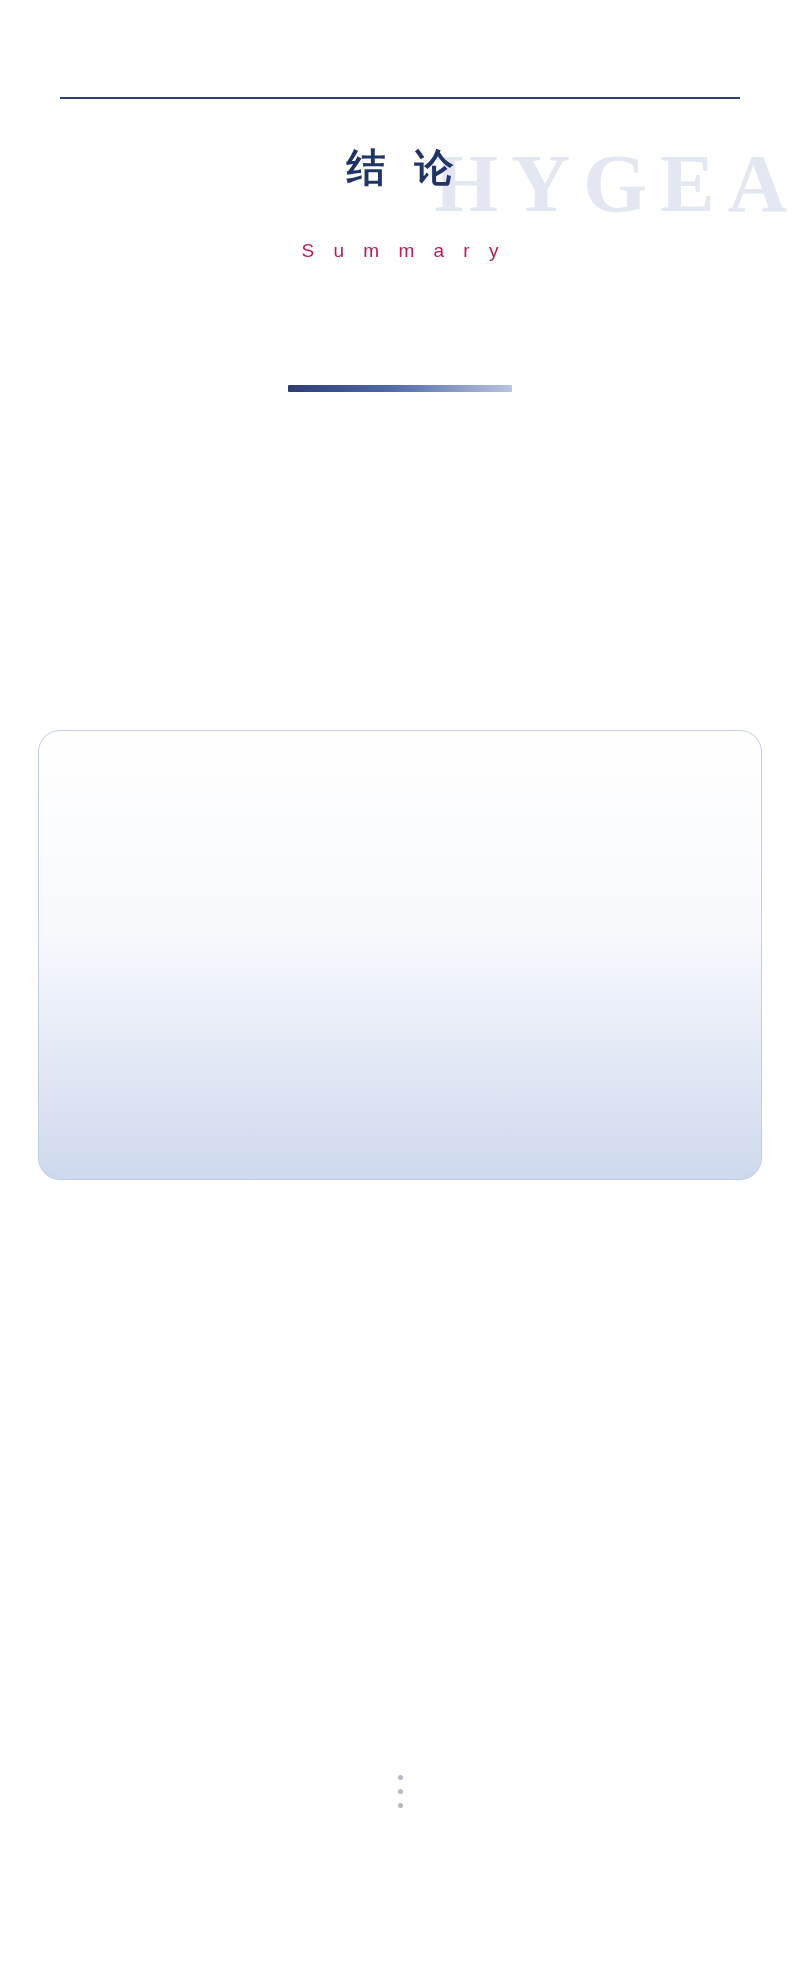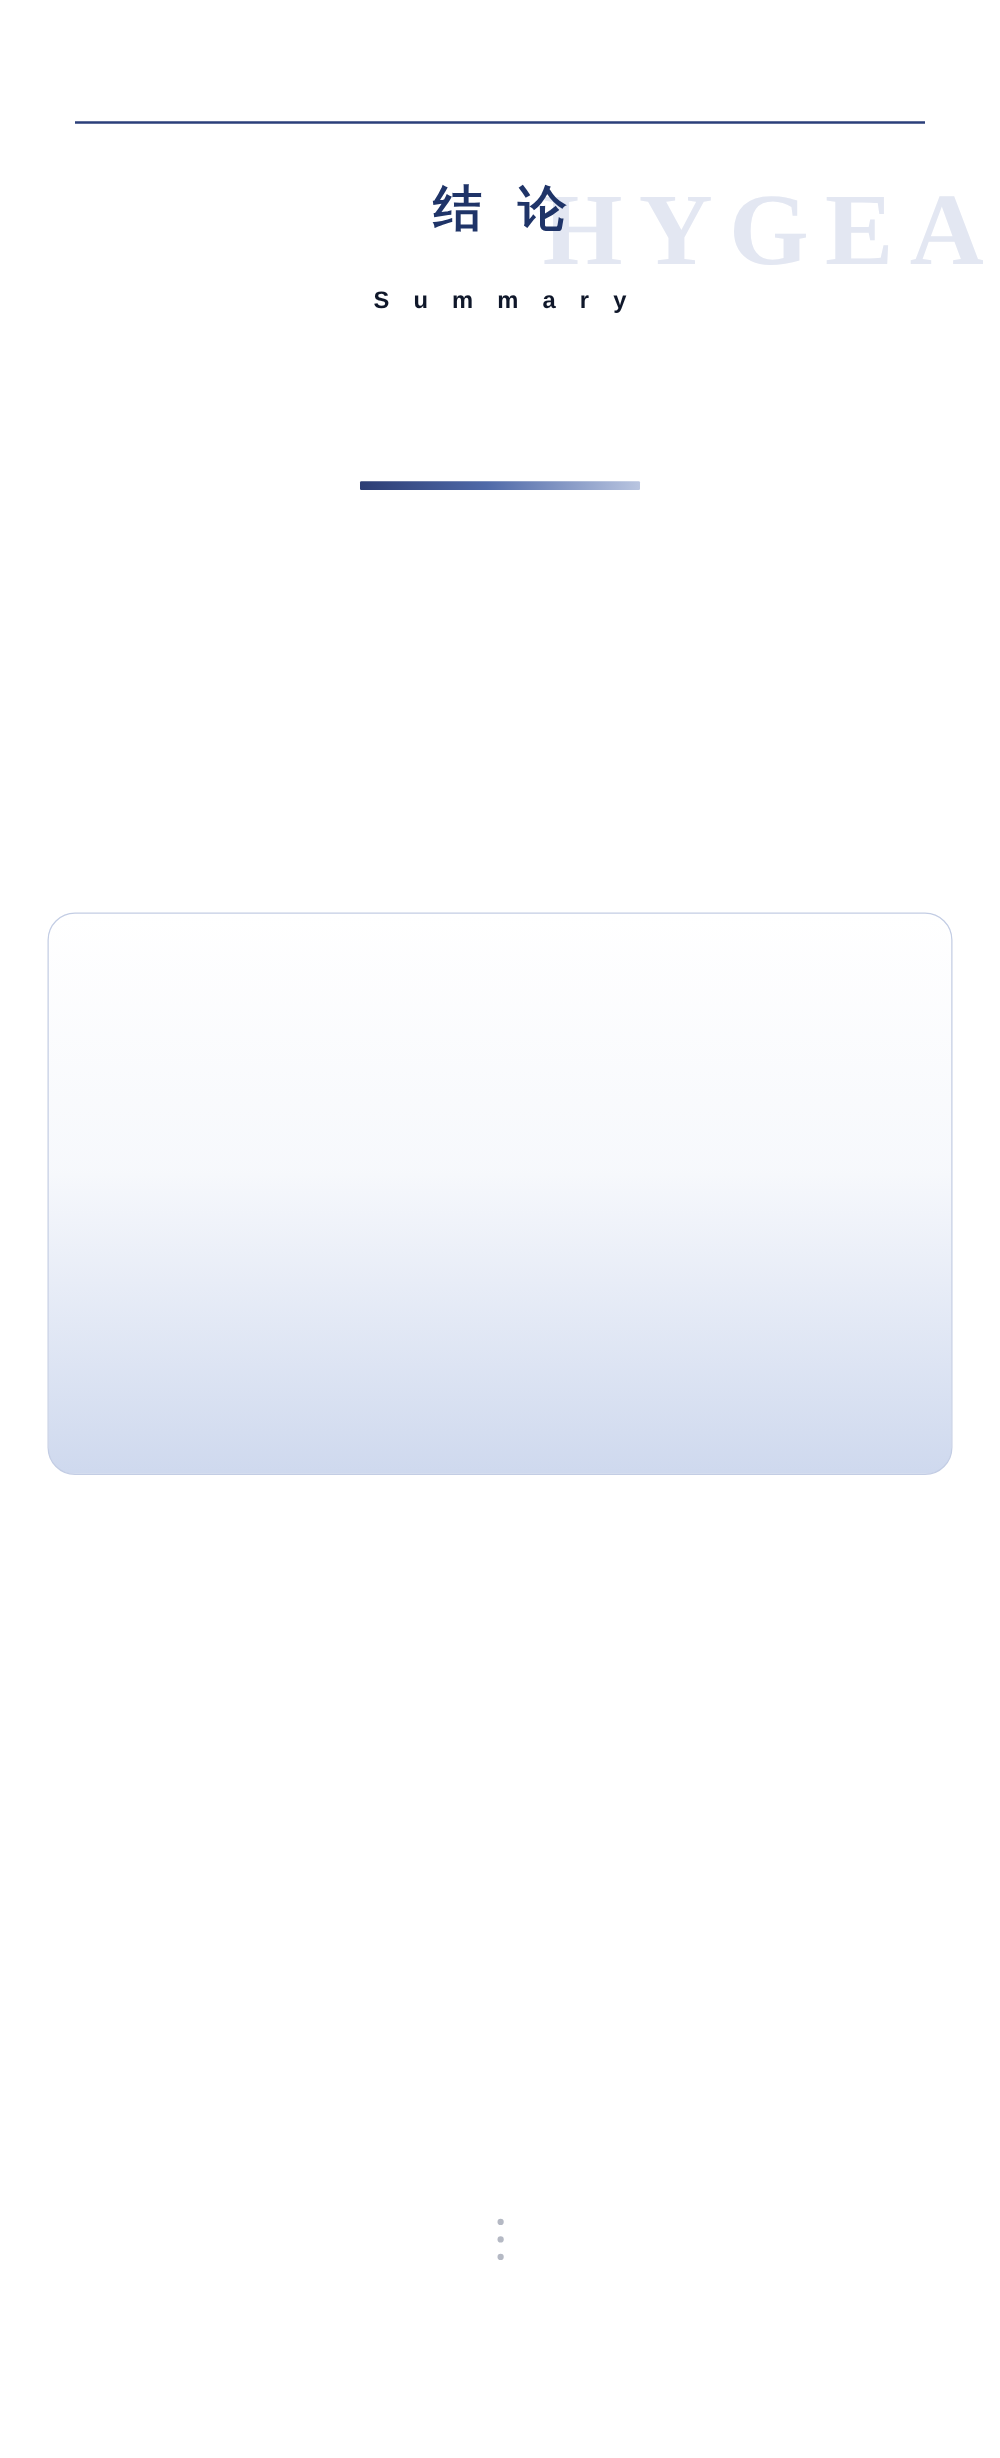--- a/index.html
+++ b/index.html
@@ -60,26 +60,26 @@
     font-family: "Liberation Sans", sans-serif;
     font-size: 39px;
     font-weight: 700;
     letter-spacing: 9px;
     color: #1f3468;
     line-height: 96px;
     text-indent: 9px;
   }
   .title-en {
     position: relative;
-    margin-top: 14px;
+    margin-top: 24px;
     font-family: "Liberation Sans", sans-serif;
     font-size: 19px;
-    font-weight: 700;
+    font-weight: 400;
     letter-spacing: 7px;
-    color: #0f172a;
+    color: #be185d;
     text-indent: 7px;
   }
 
   
   .divider {
     position: absolute;
     left: 288px;
     top: 385px;
     width: 224px;
     height: 7px;

